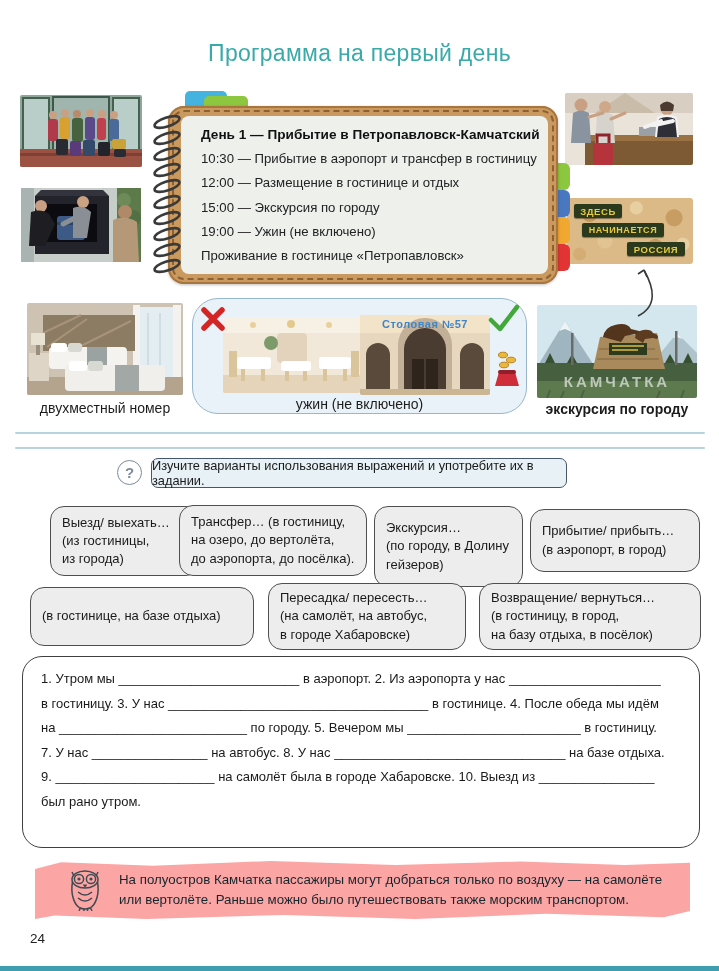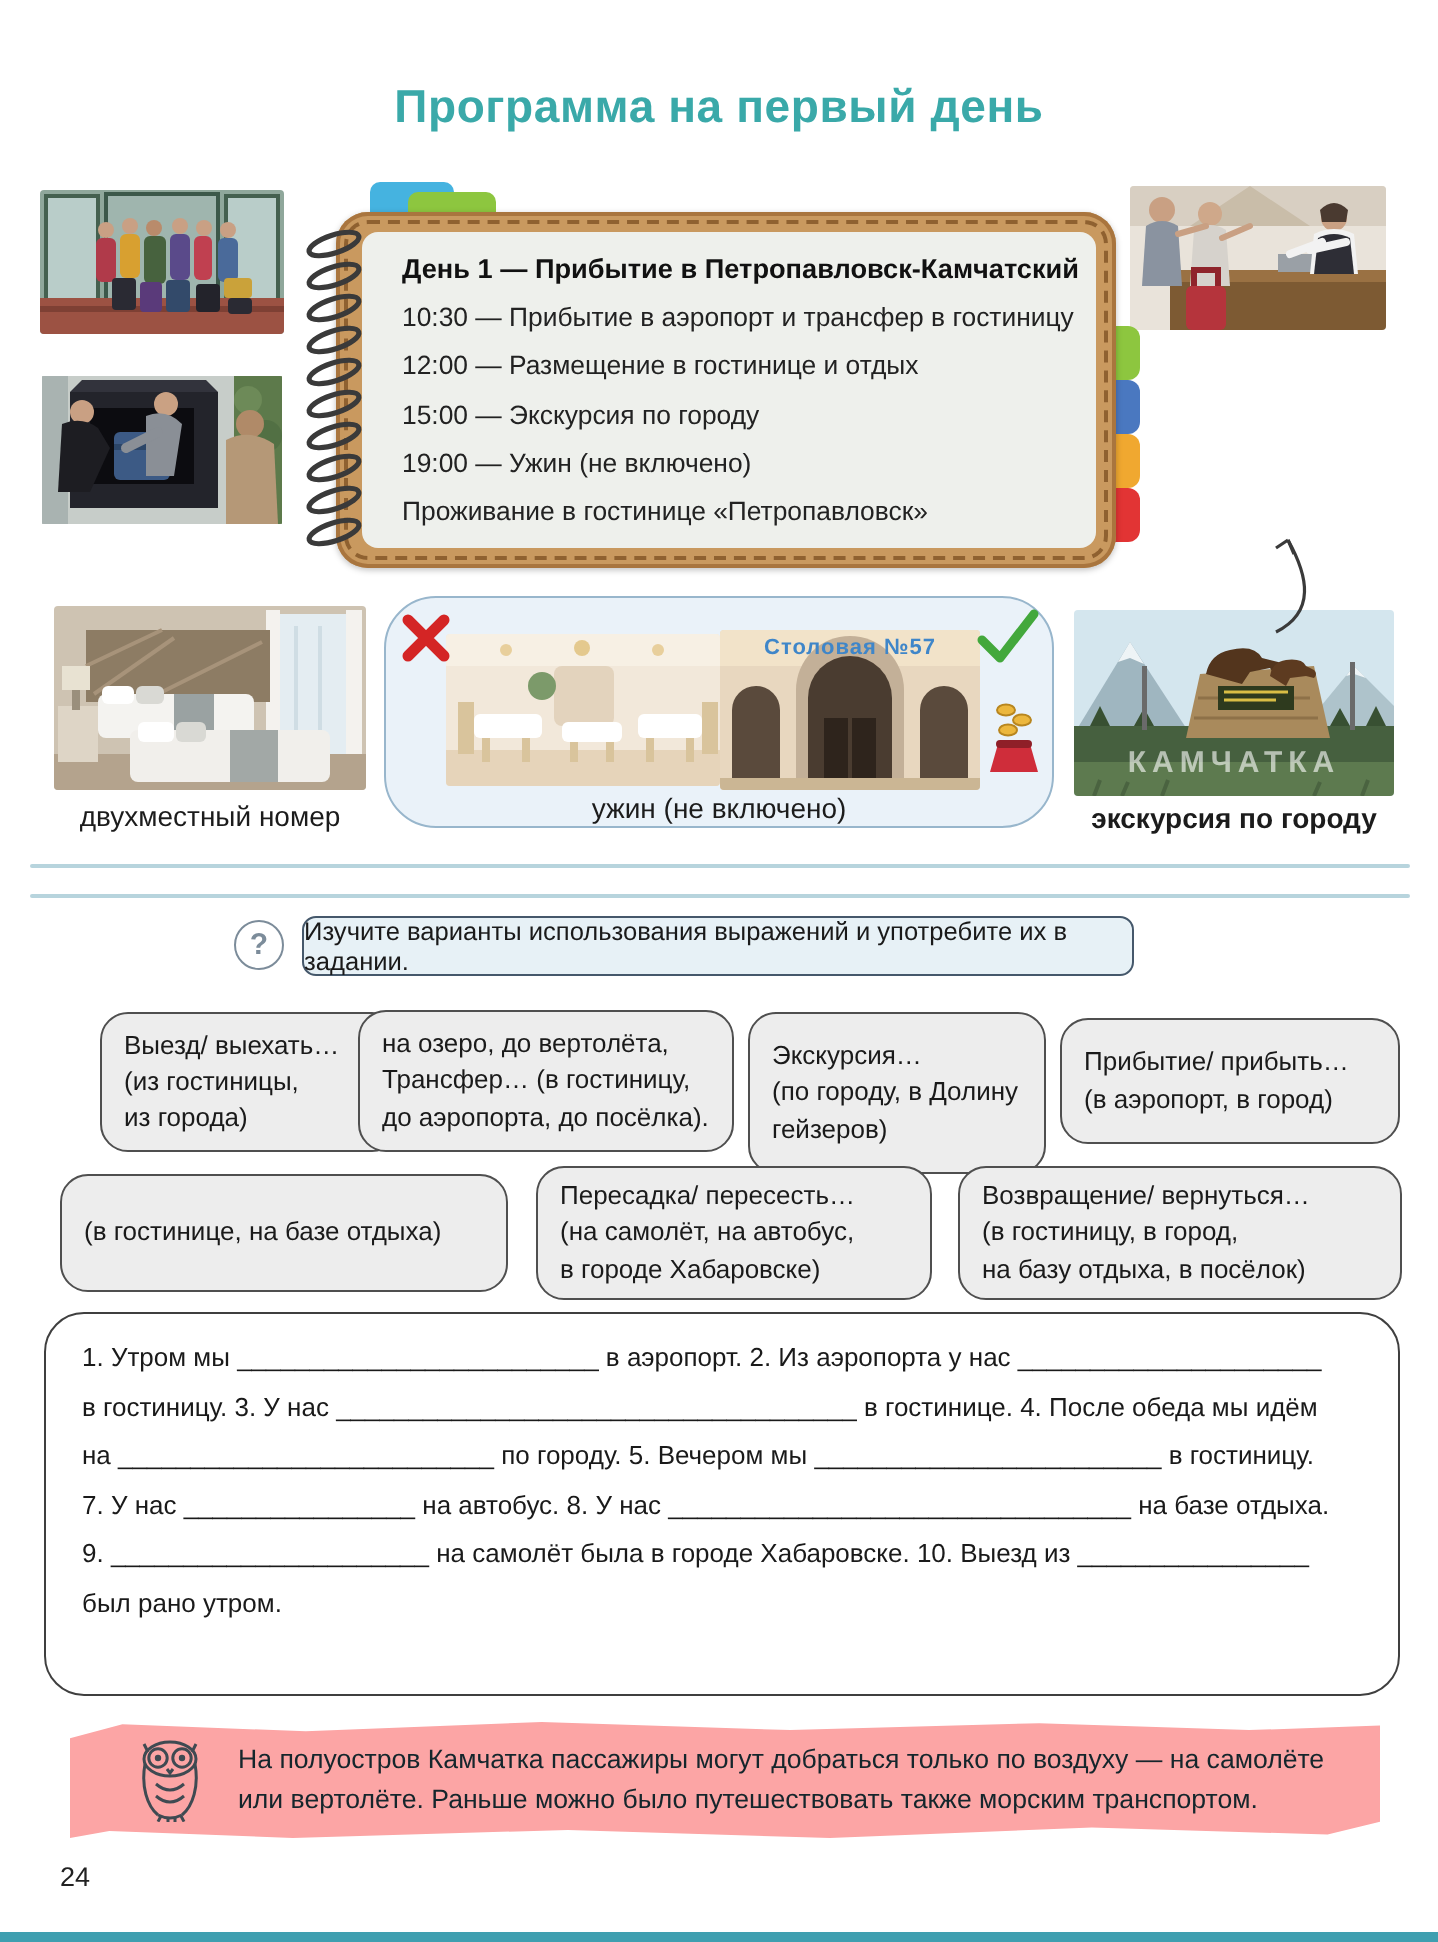--- a/index.html
+++ b/index.html
@@ -1,21 +1,21 @@
 <!DOCTYPE html>
 <html><head>
 <meta charset="utf-8">
 <style>
   html,body{margin:0;padding:0;background:#fff;}
   #page{position:relative;width:719px;height:971px;background:#ffffff;
         font-family:"Liberation Sans",sans-serif;overflow:hidden;color:#1a1a1a;}
   .abs{position:absolute;}
 
   
-  .title{top:40px;left:0;width:719px;text-align:center;font-size:23px;font-weight:bold;color:#3aa9a9;letter-spacing:.3px;}
+  .title{top:40px;left:0;width:719px;text-align:center;font-size:23px;font-weight:normal;color:#3aa9a9;letter-spacing:.3px;}
 
   
   .photo{overflow:hidden;border-radius:2px;}
   .ph-airport{left:20px;top:95px;width:122px;height:72px;}
   .ph-luggage{left:20px;top:188px;width:122px;height:74px;}
   .ph-reception{left:565px;top:93px;width:128px;height:72px;}
   .ph-room{left:27px;top:303px;width:156px;height:92px;}
   .ph-bear{left:537px;top:305px;width:160px;height:93px;}
   .photo svg{display:block;width:100%;height:100%;}
 
@@ -210,20 +210,25 @@
       <circle cx="16" cy="12" r="6.5" fill="#c9a083"></circle>
       <path d="M8 20 q8 -5 16 0 l2 30 h-20 z" fill="#8a93a0"></path>
       <circle cx="40" cy="14" r="6" fill="#cfa88a"></circle>
       <path d="M32 22 q8 -5 16 0 l2 28 h-20 z" fill="#d6d2cc"></path>
       <path d="M46 26 l14 -6 M24 24 l14 -4" stroke="#c9a083" stroke-width="3" stroke-linecap="round"></path>
       <rect x="28" y="50" width="20" height="22" rx="3" fill="#b5343c"></rect>
       <path d="M32 50 v-8 h12 v8" stroke="#8f242b" stroke-width="3" fill="none"></path>
     </svg>
   </div>
 
+  <div class="abs sign-photo">
+    <div class="plaque plq1">ЗДЕСЬ</div>
+    <div class="plaque plq2">НАЧИНАЕТСЯ</div>
+    <div class="plaque plq3">РОССИЯ</div>
+  </div>
 
   <svg class="abs arrow-svg" viewBox="0 0 60 52">
     <path d="M26 50 C46 40 42 22 32 4" stroke="#3a3a3a" stroke-width="1.6" fill="none"></path>
     <path d="M32 4 l-6 4 M32 4 l3 7" stroke="#3a3a3a" stroke-width="1.6" fill="none"></path>
   </svg>
 
   <div class="abs photo ph-room">
     <svg viewBox="0 0 156 92">
       <rect width="156" height="92" fill="#cec3b2"></rect>
       <rect x="110" y="4" width="44" height="70" fill="#e4edf2"></rect>
@@ -337,22 +342,22 @@
 
   <div class="abs q-icon">?</div>
   <div class="abs instr-box">Изучите варианты использования выражений и употребите их в задании.</div>
 
   <div class="abs vbox vb1">
     <div>Выезд/ выехать…</div>
     <div>(из гостиницы,</div>
     <div>из города)</div>
   </div>
   <div class="abs vbox vb2">
+    <div>Трансфер… (в гостиницу,</div>
     <div>на озеро, до вертолёта,</div>
-    <div>Трансфер… (в гостиницу,</div>
     <div>до аэропорта, до посёлка).</div>
   </div>
   <div class="abs vbox vb3">
     <div>Экскурсия…</div>
     <div>(по городу, в Долину</div>
     <div>гейзеров)</div>
   </div>
   <div class="abs vbox vb4">
     <div>Прибытие/ прибыть…</div>
     <div>(в аэропорт, в город)</div>

